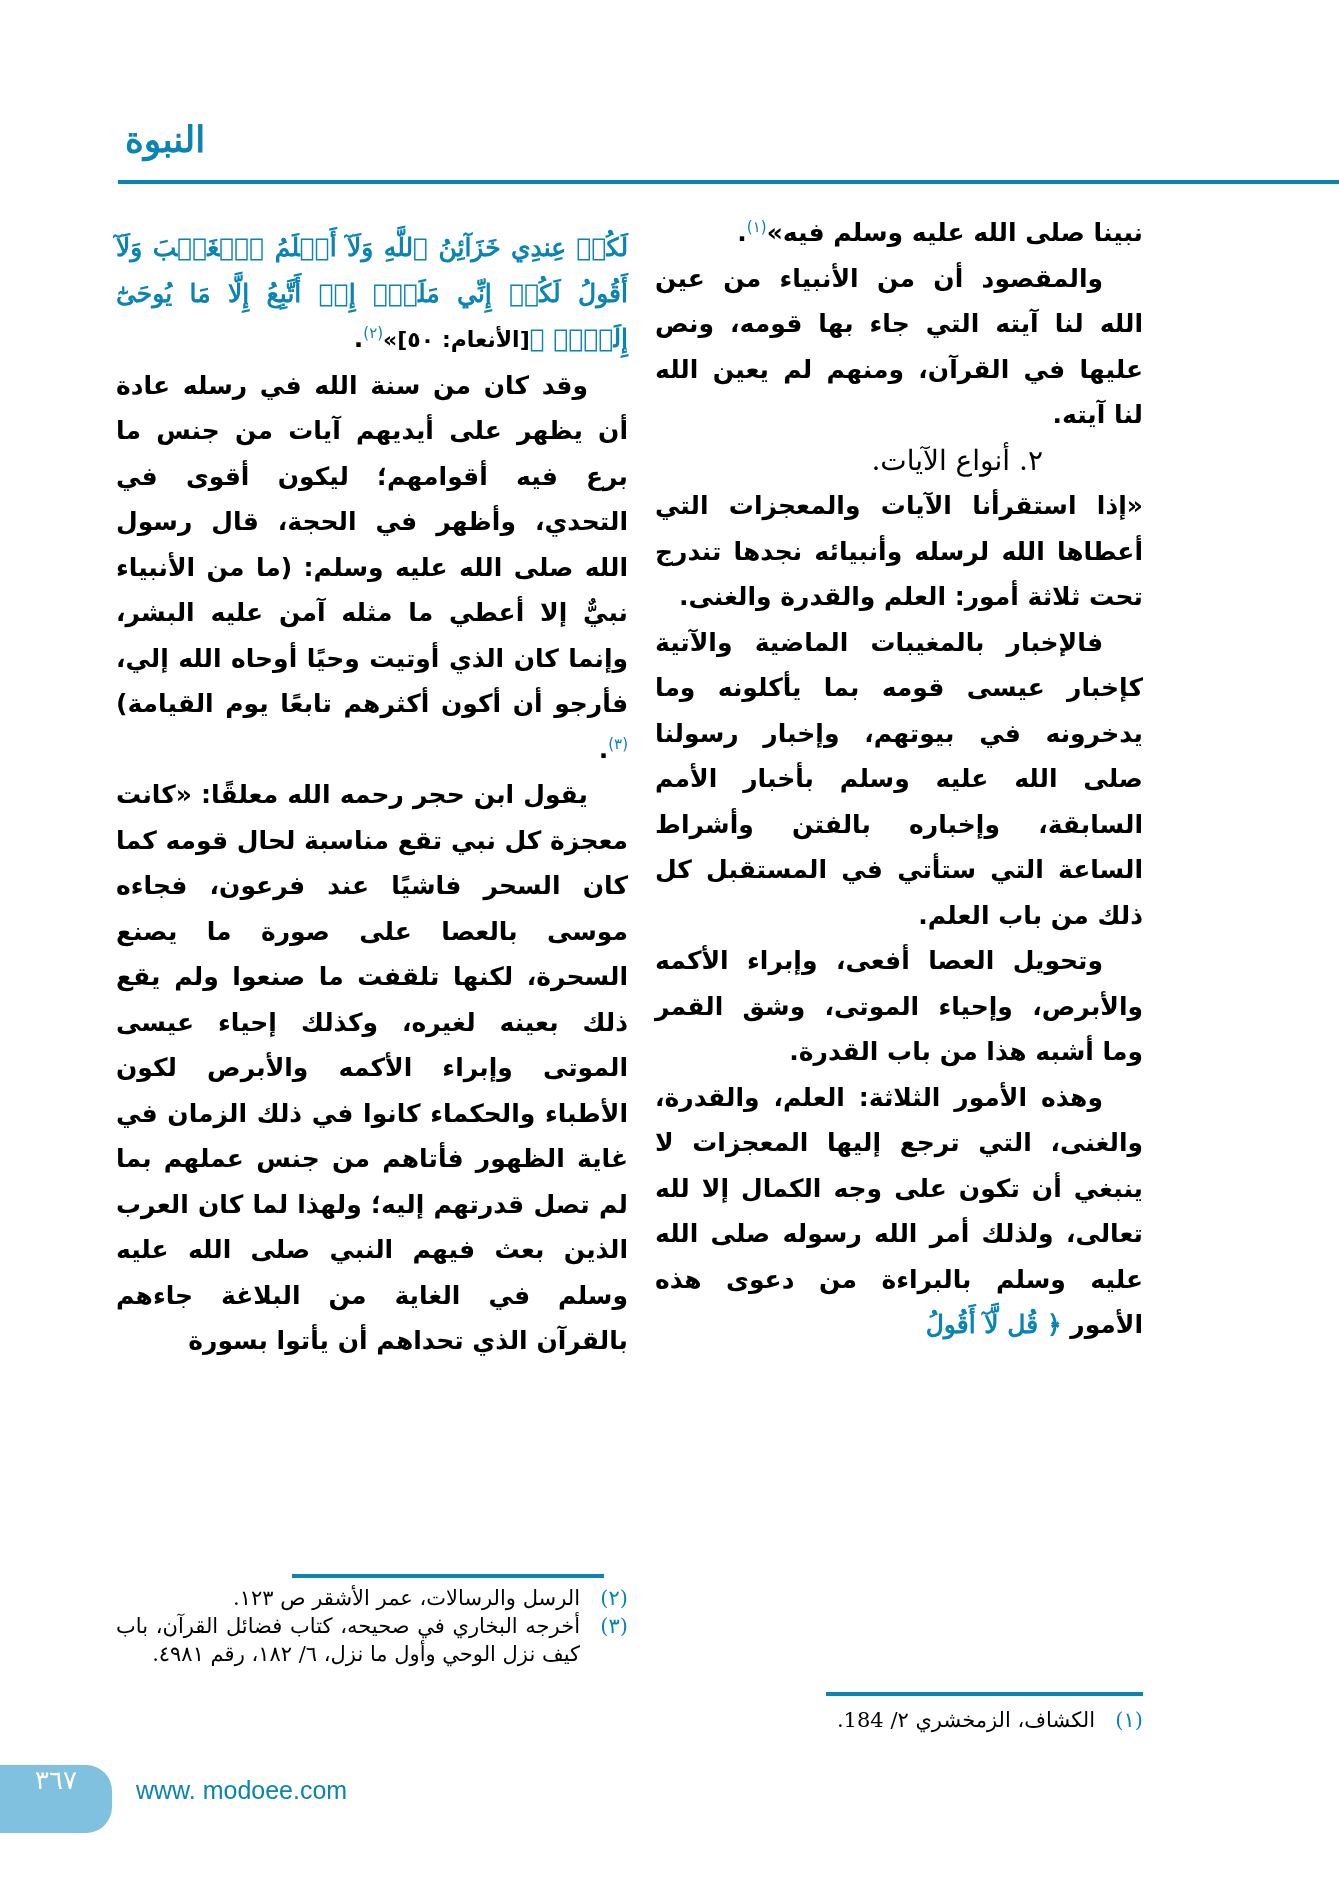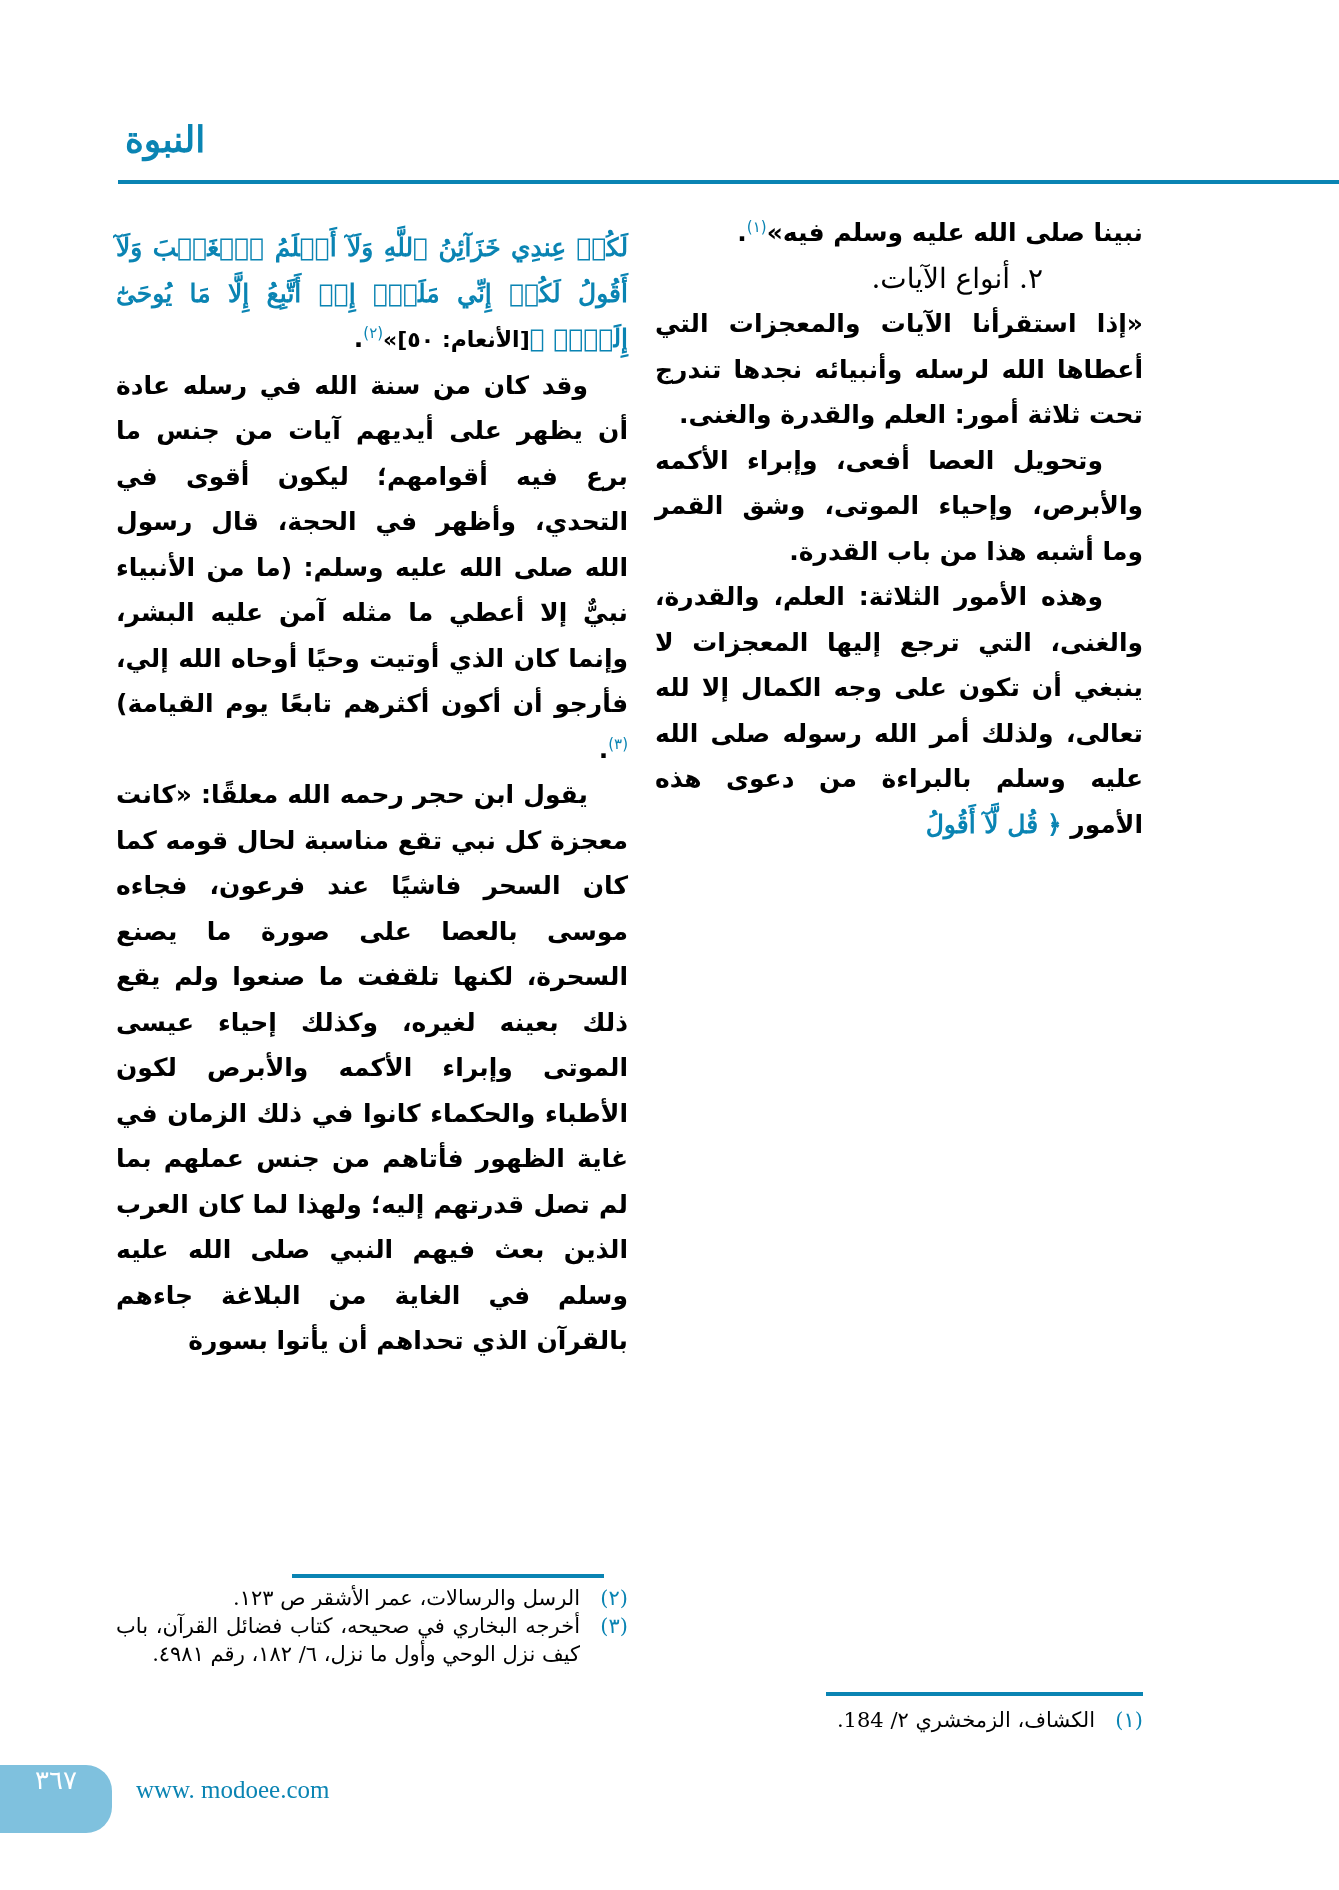--- a/index.html
+++ b/index.html
@@ -141,34 +141,36 @@
       justify-content: center;
       color: #ffffff;
       font-family: "DejaVu Sans", sans-serif;
       font-size: 26px;
     }
     .site-url {
       position: absolute;
       left: 136px;
       top: 1776px;
       color: #0a84b3;
-      font-family: Liberation Serif, serif;
+      font-family: Liberation Sans, sans-serif;
       font-size: 25px;
     }
   </style>
 </head>
 <body>
 
 <div class="header-title">النبوة</div>
 <div class="header-rule"></div>
 
 <div class="column col-right">
   <p><span>نبينا صلى الله عليه وسلم فيه»</span><sup class="fn">(١)</sup><span>.</span></p>
+  <p class="indent">والمقصود أن من الأنبياء من عين الله لنا آيته التي جاء بها قومه، ونص عليها في القرآن، ومنهم لم يعين الله لنا آيته.</p>
   <p class="indent heading-num">٢. أنواع الآيات.</p>
   <p>«إذا استقرأنا الآيات والمعجزات التي أعطاها الله لرسله وأنبيائه نجدها تندرج تحت ثلاثة أمور: العلم والقدرة والغنى.</p>
+  <p class="indent">فالإخبار بالمغيبات الماضية والآتية كإخبار عيسى قومه بما يأكلونه وما يدخرونه في بيوتهم، وإخبار رسولنا صلى الله عليه وسلم بأخبار الأمم السابقة، وإخباره بالفتن وأشراط الساعة التي ستأتي في المستقبل كل ذلك من باب العلم.</p>
   <p class="indent">وتحويل العصا أفعى، وإبراء الأكمه والأبرص، وإحياء الموتى، وشق القمر وما أشبه هذا من باب القدرة.</p>
   <p class="indent"><span>وهذه الأمور الثلاثة: العلم، والقدرة، والغنى، التي ترجع إليها المعجزات لا ينبغي أن تكون على وجه الكمال إلا لله تعالى، ولذلك أمر الله رسوله صلى الله عليه وسلم بالبراءة من دعوى هذه الأمور</span> <span class="quran">﴿ قُل لَّآ أَقُولُ</span></p>
 </div>
 
 <div class="column col-left">
   <p><span class="quran">لَكُمۡ عِندِي خَزَآئِنُ ٱللَّهِ وَلَآ أَعۡلَمُ ٱلۡغَيۡبَ وَلَآ أَقُولُ لَكُمۡ إِنِّي مَلَكٌۖ إِنۡ أَتَّبِعُ إِلَّا مَا يُوحَىٰٓ إِلَيَّۚ ﴾</span><span class="ref">[الأنعام: ٥٠]»</span><sup class="fn">(٢)</sup><span>.</span></p>
   <p class="indent"><span>وقد كان من سنة الله في رسله عادة أن يظهر على أيديهم آيات من جنس ما برع فيه أقوامهم؛ ليكون أقوى في التحدي، وأظهر في الحجة، قال رسول الله صلى الله عليه وسلم: (ما من الأنبياء نبيٌّ إلا أعطي ما مثله آمن عليه البشر، وإنما كان الذي أوتيت وحيًا أوحاه الله إلي، فأرجو أن أكون أكثرهم تابعًا يوم القيامة)</span><sup class="fn">(٣)</sup><span>.</span></p>
   <p class="indent">يقول ابن حجر رحمه الله معلقًا: «كانت معجزة كل نبي تقع مناسبة لحال قومه كما كان السحر فاشيًا عند فرعون، فجاءه موسى بالعصا على صورة ما يصنع السحرة، لكنها تلقفت ما صنعوا ولم يقع ذلك بعينه لغيره، وكذلك إحياء عيسى الموتى وإبراء الأكمه والأبرص لكون الأطباء والحكماء كانوا في ذلك الزمان في غاية الظهور فأتاهم من جنس عملهم بما لم تصل قدرتهم إليه؛ ولهذا لما كان العرب الذين بعث فيهم النبي صلى الله عليه وسلم في الغاية من البلاغة جاءهم بالقرآن الذي تحداهم أن يأتوا بسورة</p>
 </div>
 

